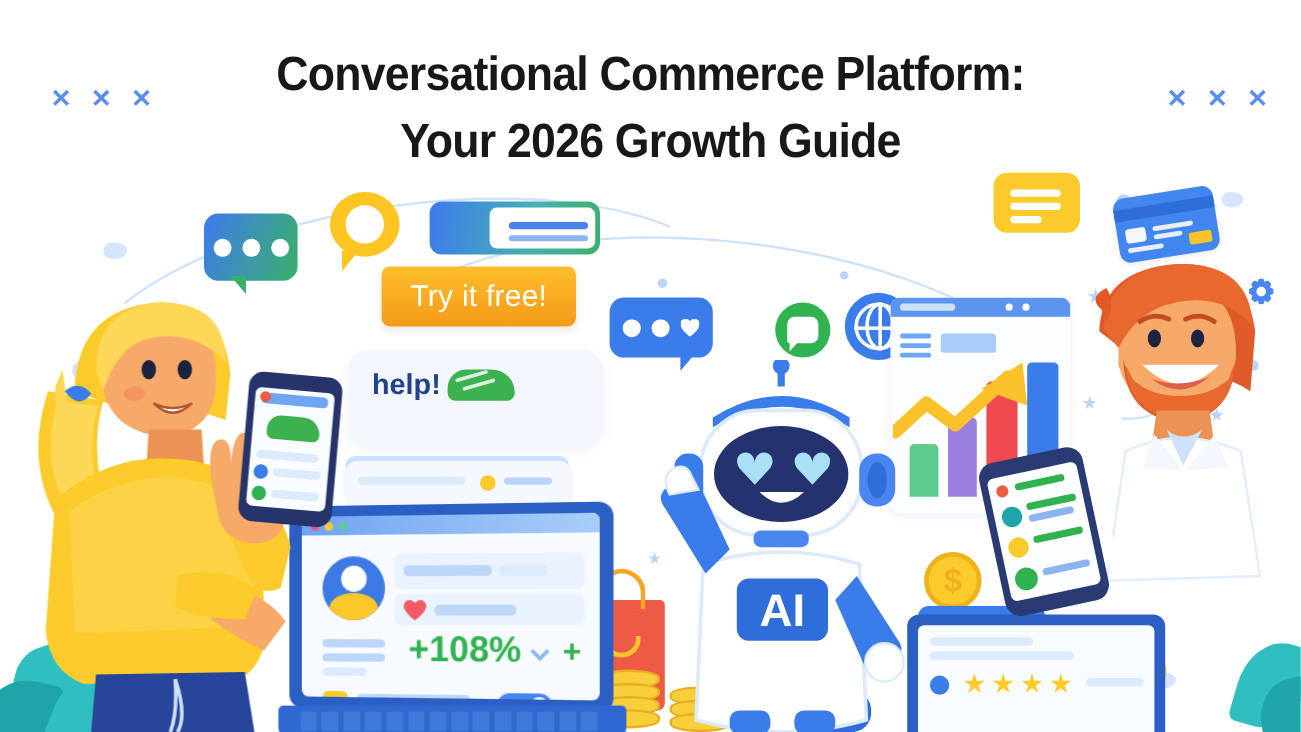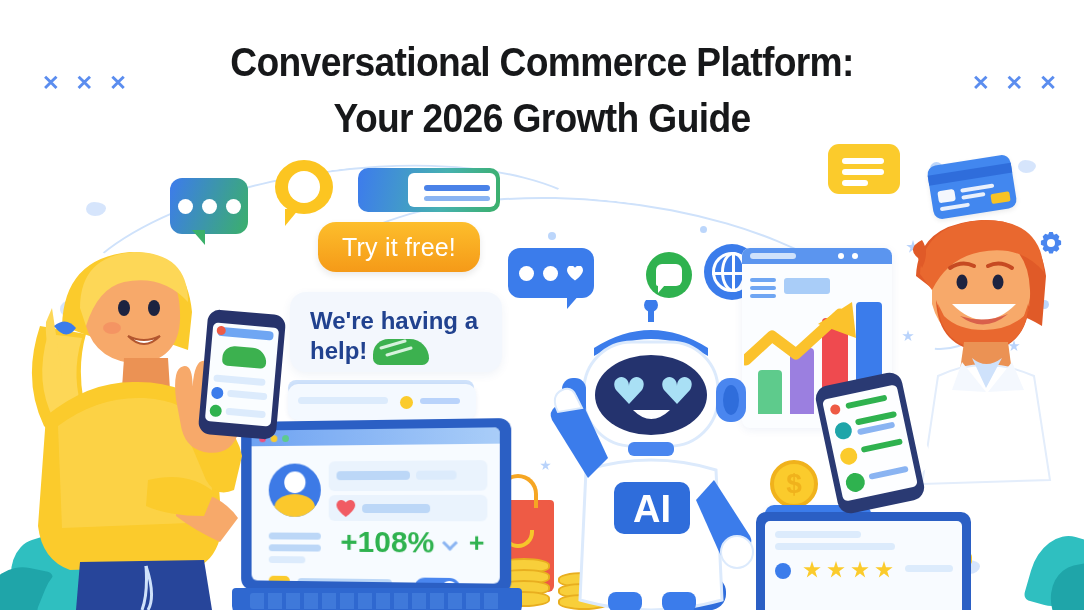--- a/index.html
+++ b/index.html
@@ -132,21 +132,21 @@
     position: absolute; left: 38px; bottom: -15px;
     width: 0; height: 0;
     border-left: 19px solid transparent;
     border-right: 6px solid transparent;
     border-top: 18px solid #ffffff;
   }
 
   
   .cta {
     position: absolute;
-    border-radius: 18px;
+    border-radius: 7px;
     background: linear-gradient(180deg, #fdbe2c 0%, #f59a18 100%);
     display: flex; align-items: center; justify-content: center;
     box-shadow: 0 3px 7px rgba(0,0,0,.09);
   }
   .cta .txt {
     color: #ffffff; font-size: 25px; font-weight: 500; letter-spacing: .2px;
     font-family: "Liberation Sans", sans-serif; white-space: nowrap;
   }
 
   
@@ -447,21 +447,20 @@
   </div>
 
   <div class="gear" style="left:1040px;top:232px;"></div>
 
 
   <div class="cta" style="left:318px;top:222px;width:162px;height:50px;">
     <span class="txt">Try it free!</span>
   </div>
 
   <div class="sale-card" style="left:290px;top:292px;width:212px;height:80px;">
-    <div class="txt">We're having a</div>
     <div class="txt">
       <span>help!</span><span class="shoe"></span>
     </div>
   </div>
 
   <div class="skel" style="left:288px;top:380px;width:186px;height:16px;border-radius:8px;background:#cfe2fb;"></div>
   <div class="notif" style="left:288px;top:384px;width:188px;height:36px;background:#f4f9ff;box-shadow:0 1px 4px rgba(40,80,160,.08);">
     <div class="skel lite" style="left:10px;top:13px;width:90px;height:7px;"></div>
     <div class="dot-s" style="left:112px;top:12px;width:13px;height:13px;background:#fbcb2c;"></div>
     <div class="skel lite" style="left:132px;top:14px;width:40px;height:6px;background:#b9d3fb;"></div>

